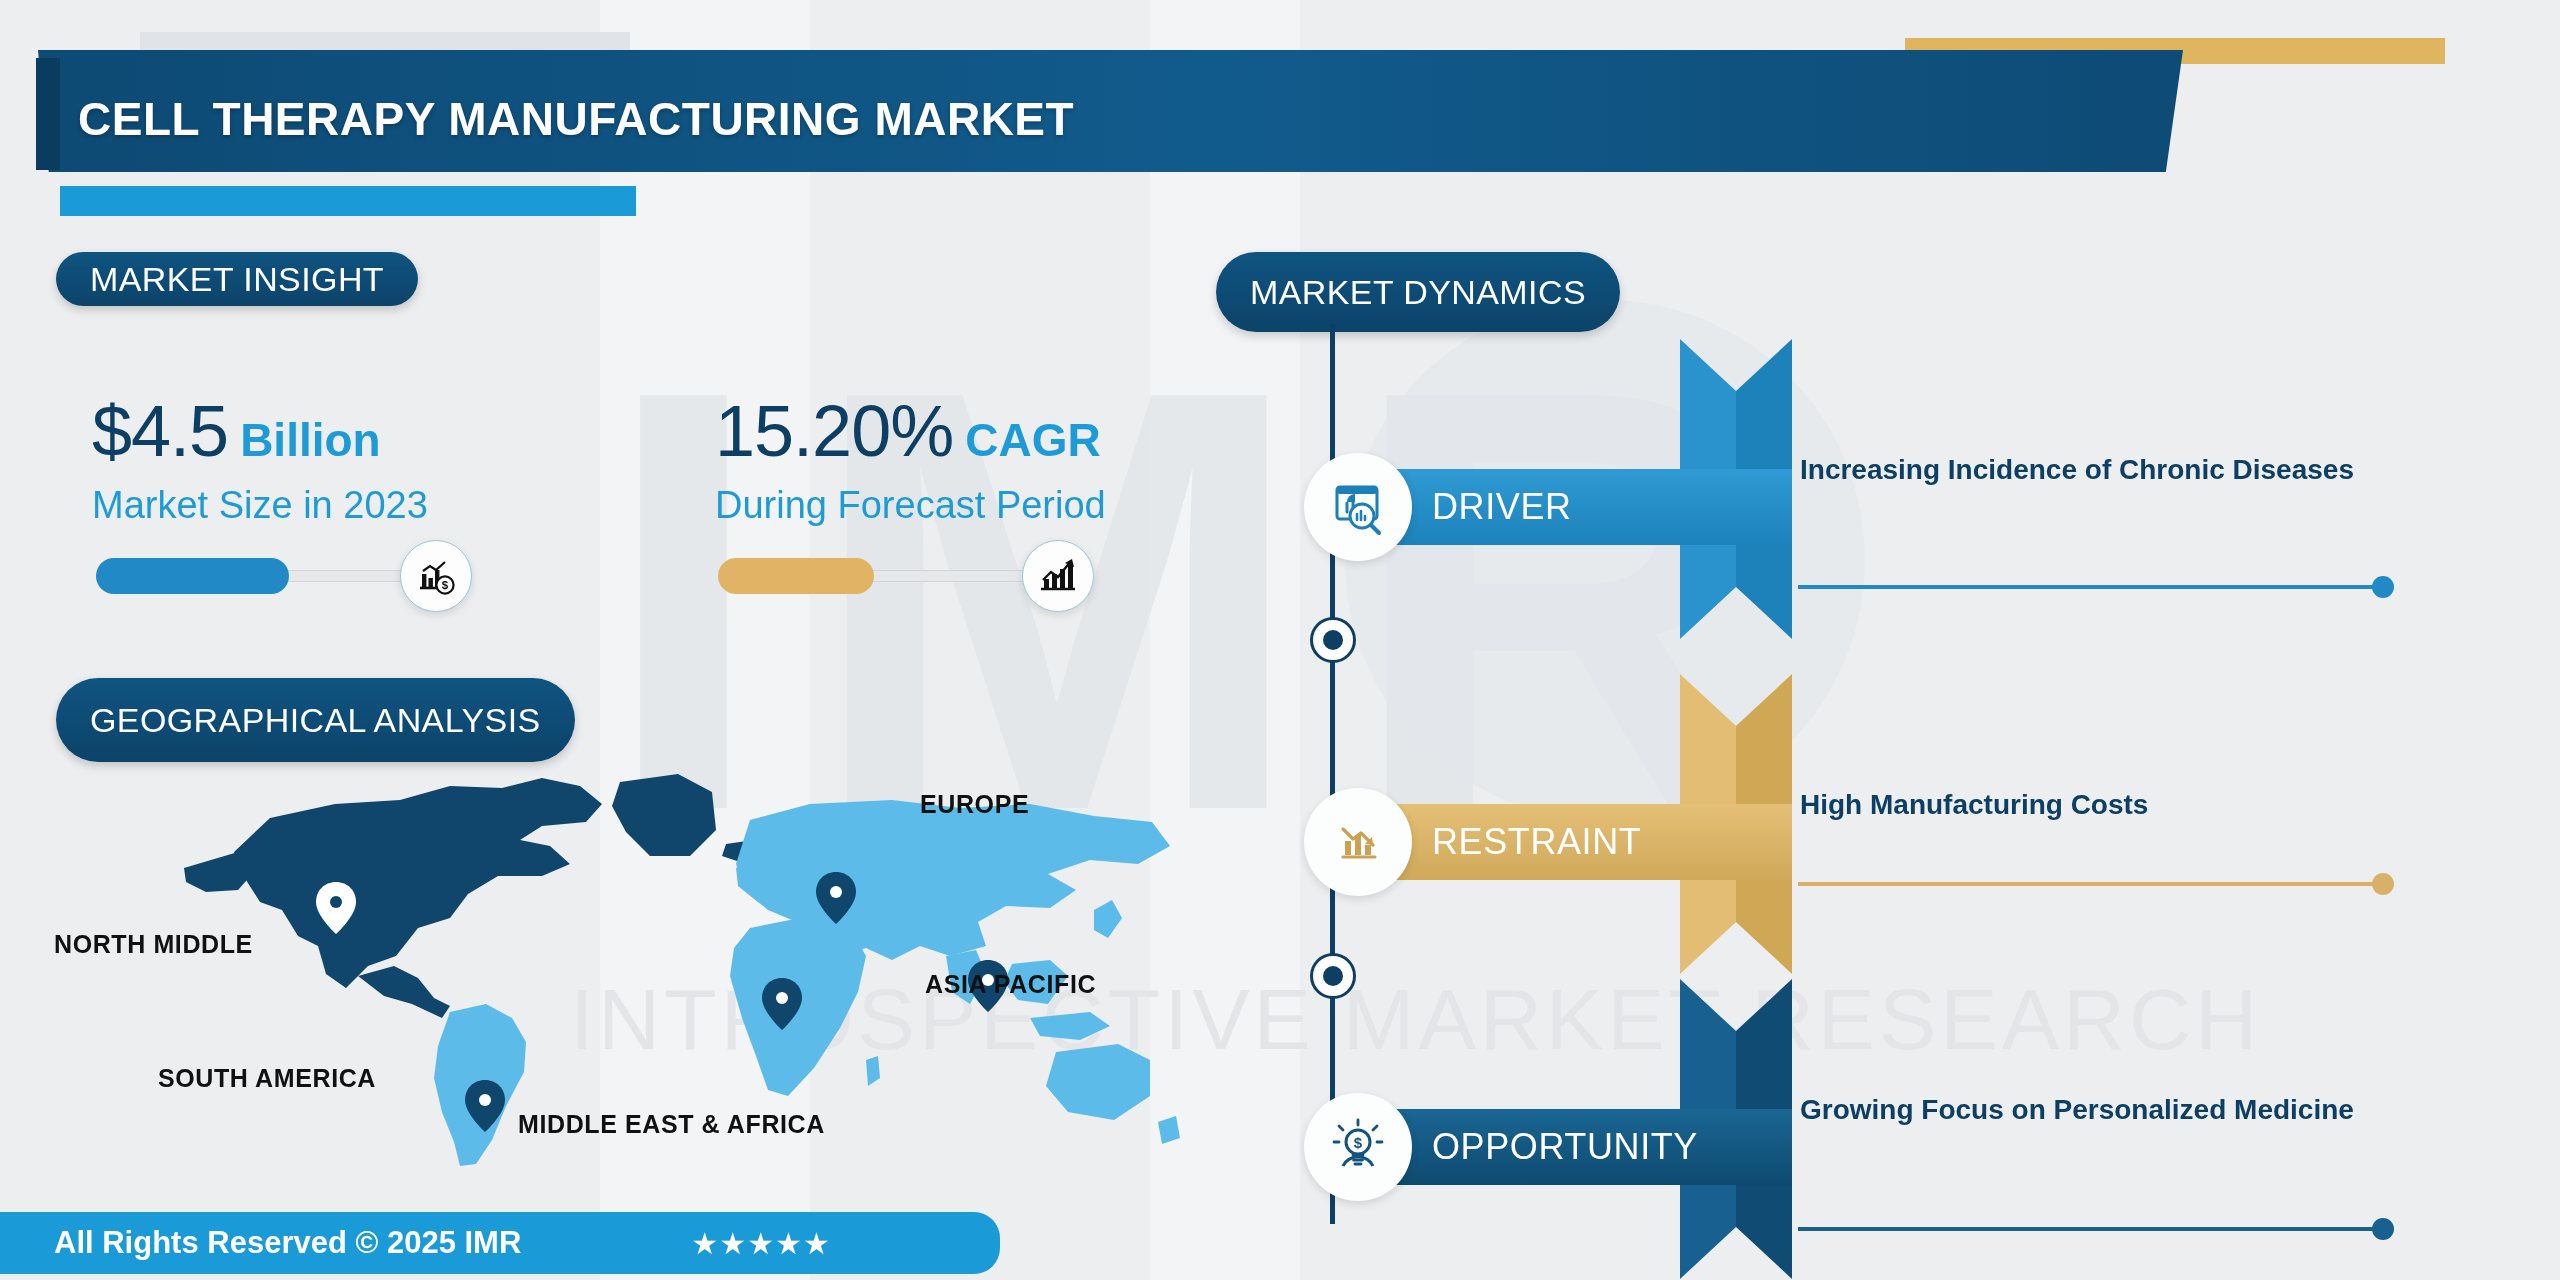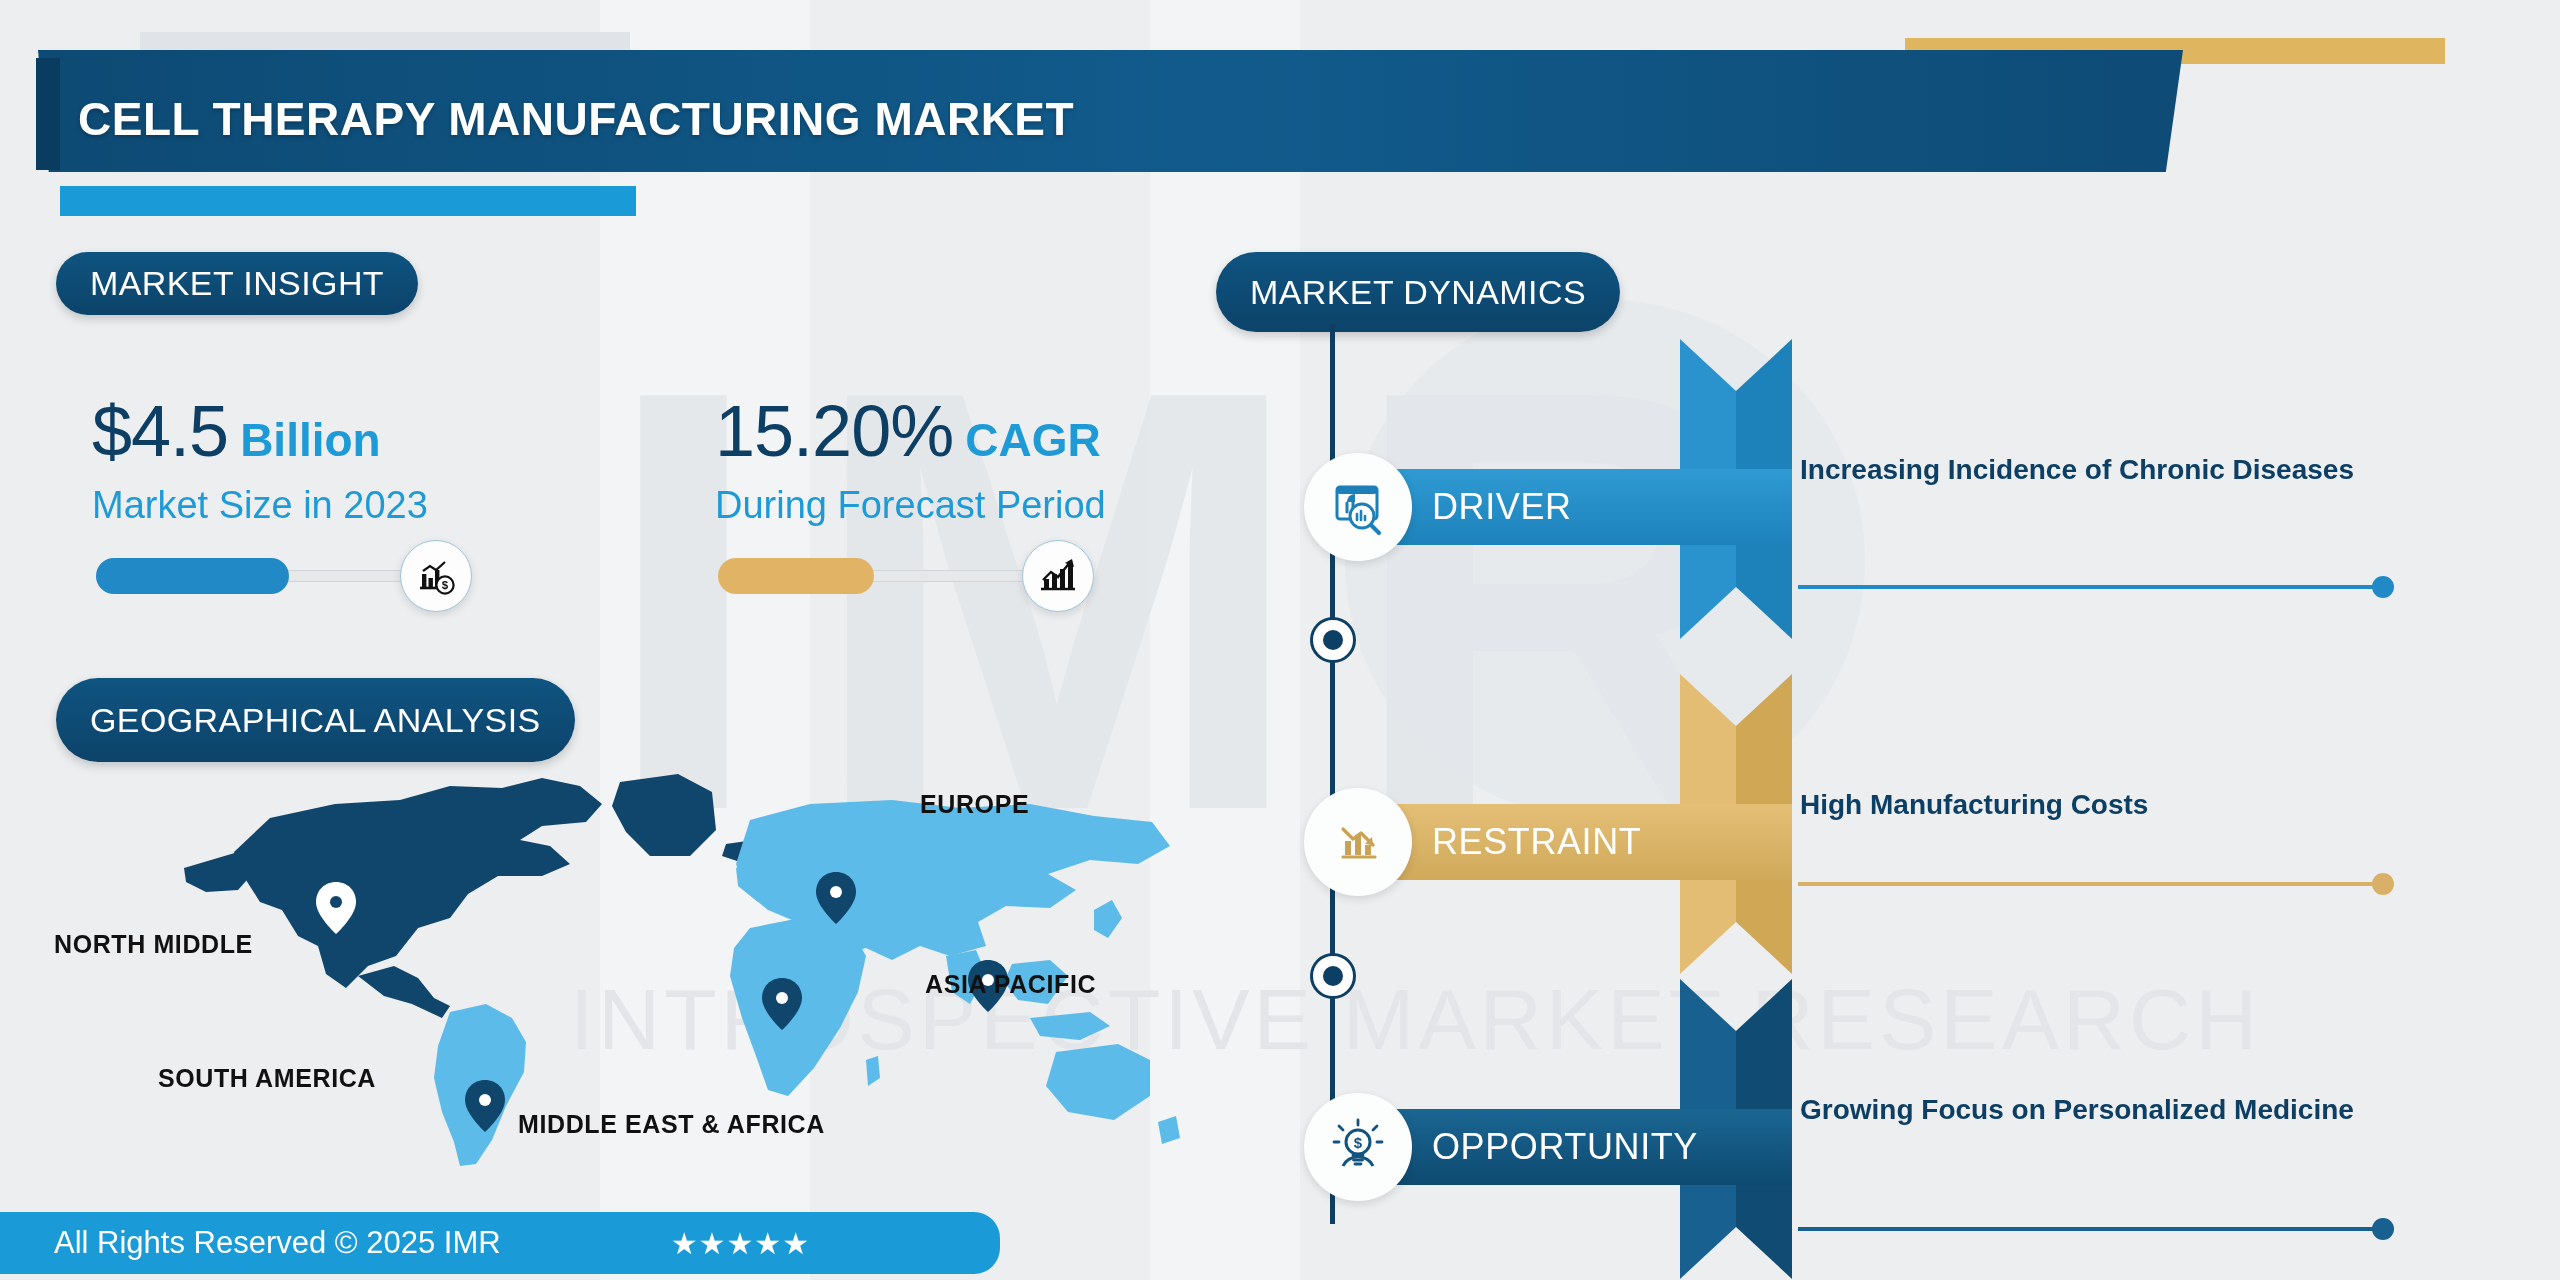--- a/index.html
+++ b/index.html
@@ -104,21 +104,21 @@
     background: linear-gradient(180deg,#0f5481 0%, #0c4369 100%);
     color: #fff;
     border-radius: 44px;
     font-size: 34px;
     font-weight: 400;
     letter-spacing: .4px;
     box-shadow: 0 4px 10px rgba(0,0,0,.18);
     padding: 0 34px;
     white-space: nowrap;
   }
-  #pill-insight { left: 56px; top: 252px; height: 63px; }
+  #pill-insight { left: 56px; top: 252px; height: 54px; }
   #pill-geo     { left: 56px; top: 678px; height: 84px; }
   #pill-dyn     { left: 1216px; top: 252px; height: 80px; }
 
   
   .stat { position: absolute; }
   .stat .big {
     font-size: 72px; font-weight: 400; color: #0d3f64;
     letter-spacing: -1px; display: inline-block;
   }
   .stat .unit {
@@ -181,21 +181,21 @@
     width: 1000px; height: 62px;
     background: #1a9bd7;
     border-top-right-radius: 26px;
     border-bottom-right-radius: 26px;
     display: flex; align-items: center;
   }
   .footer-text {
     margin-left: 54px;
     color: #ffffff;
     font-size: 31px;
-    font-weight: 400;
+    font-weight: 700;
     white-space: nowrap;
   }
   .footer-stars {
     margin-left: 170px;
     color: #ffffff;
     font-size: 30px;
     letter-spacing: 1px;
   }
 
   

